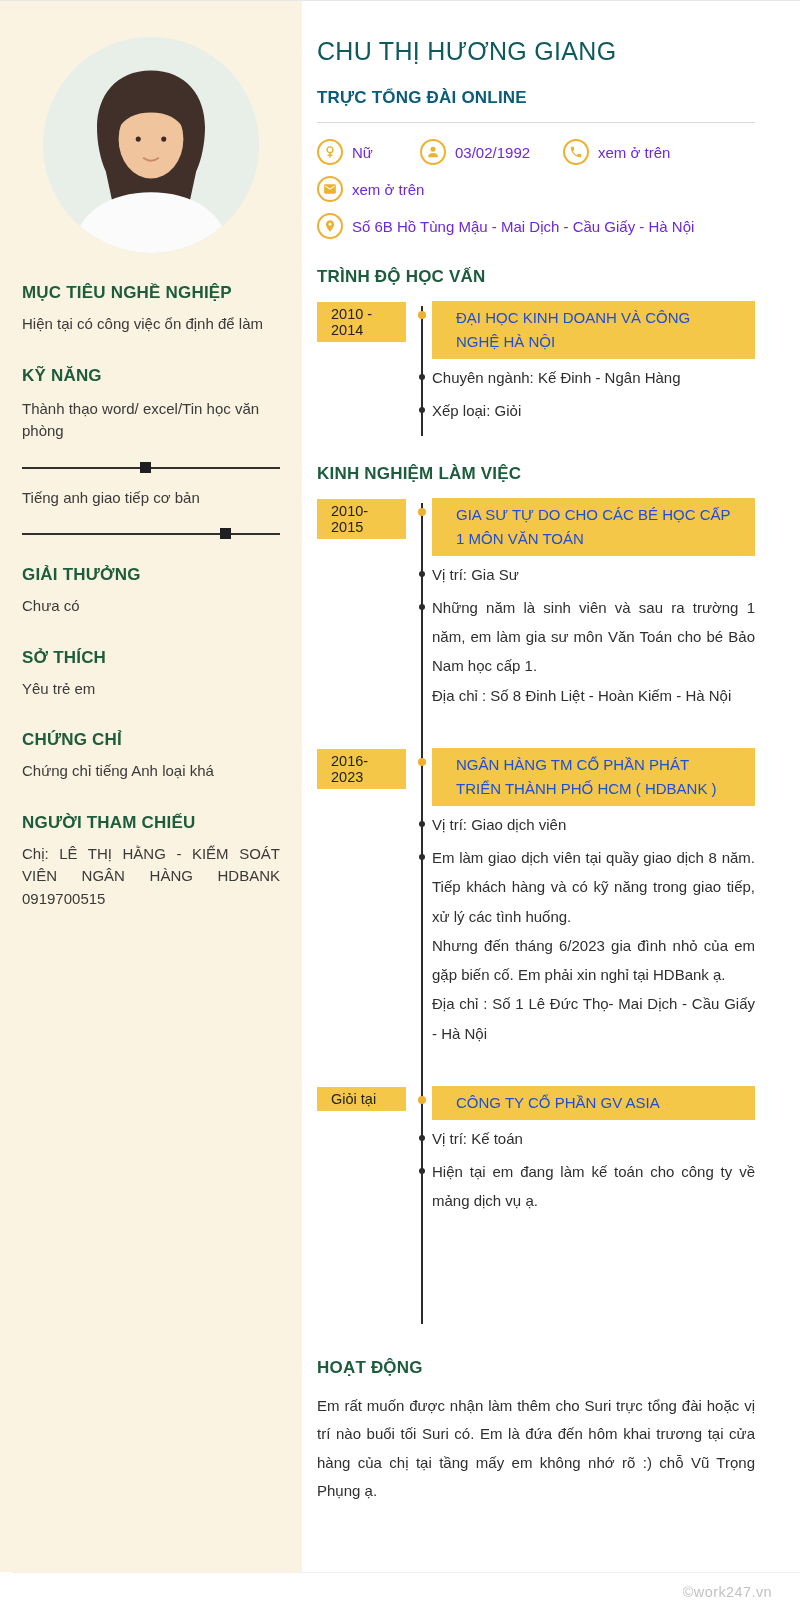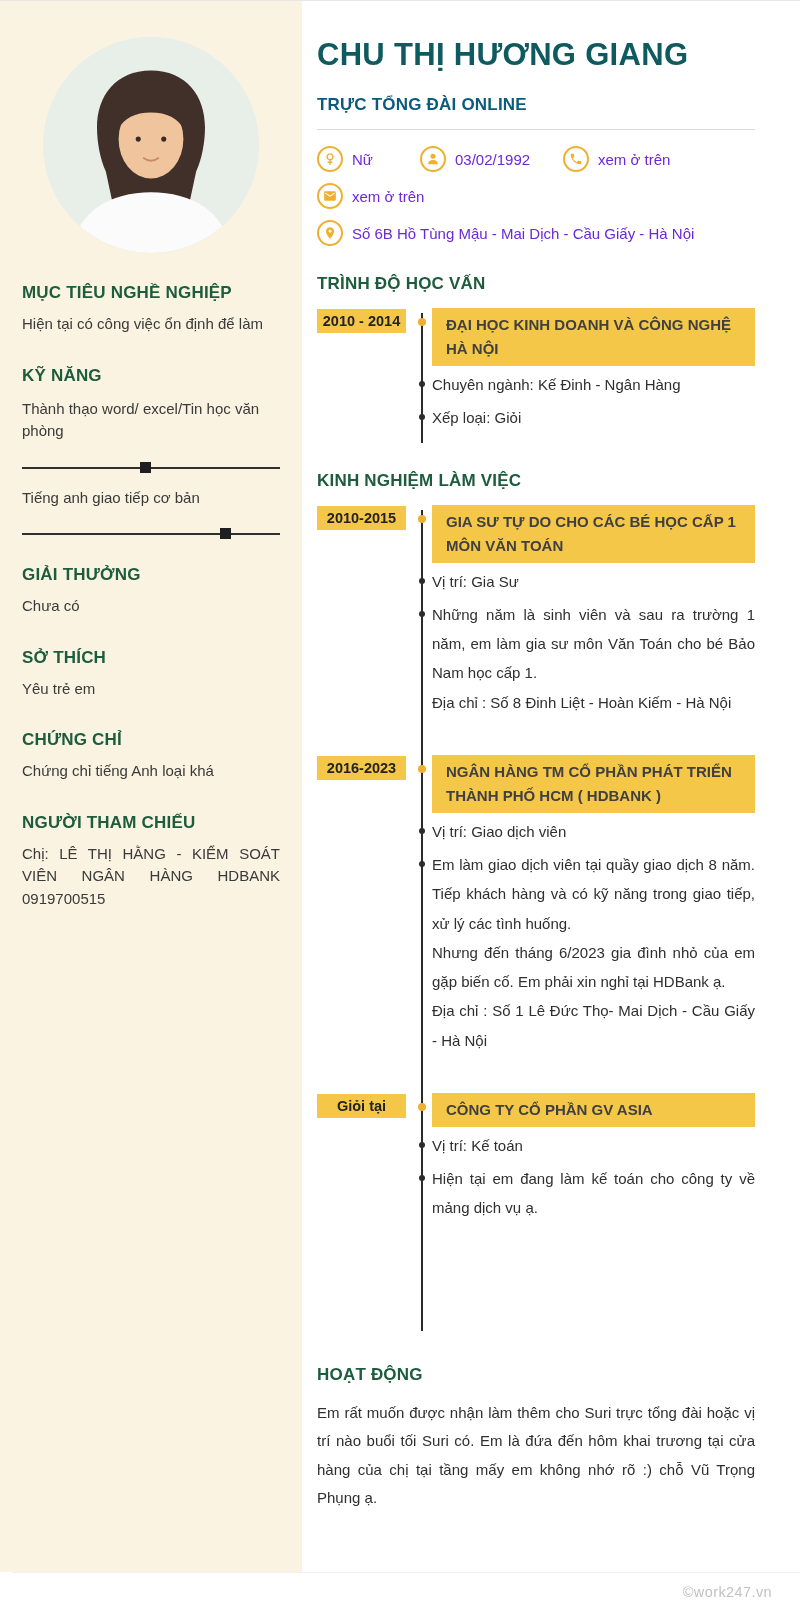--- a/index.html
+++ b/index.html
@@ -28,21 +28,21 @@
   .photo-wrap svg{display:block;width:100%;height:100%;}
   .side-heading{color:var(--heading-green);font-size:17px;font-weight:bold;margin-top:30px;letter-spacing:.2px;}
   .side-text{margin-top:10px;line-height:1.5;color:#3a3a3a;}
   .side-text.justify{text-align:justify;}
   .skill-label{margin-top:12px;line-height:1.5;color:#3a3a3a;}
   .slider{position:relative;height:2px;background:#2f2f2f;margin:24px 0 18px 0;}
   .slider .handle{position:absolute;top:-5px;width:11px;height:11px;background:#1f1f1f;}
 
   
   .main{flex:1;padding:36px 45px 0 15px;background:#fff;}
-  .candidate-name{color:var(--name-teal);font-size:31px;font-weight:bold;letter-spacing:.3px;}
+  .candidate-name{color:var(--name-teal);font-size:25px;font-weight:normal;letter-spacing:.3px;}
   .job-title{color:var(--subtitle-blue);font-size:17px;font-weight:bold;margin-top:22px;letter-spacing:.2px;}
   .head-divider{border:none;border-top:1px solid #d9d9d9;margin-top:14px;}
 
   .info{margin-top:16px;}
   .info-row{display:flex;align-items:center;margin-bottom:11px;}
   .info-item{display:flex;align-items:center;gap:9px;}
   .info-item.w1{width:103px;}
   .info-item.w2{width:143px;}
   .icn{width:26px;height:26px;border:2px solid var(--icon-yellow);border-radius:50%;
        display:inline-flex;align-items:center;justify-content:center;color:var(--icon-yellow);flex-shrink:0;}
@@ -50,27 +50,27 @@
   .info-text{color:#6d28d9;}
 
   .section{margin-top:28px;}
   .section-heading{color:var(--heading-green);font-size:17px;font-weight:bold;letter-spacing:.2px;margin-bottom:14px;}
 
   .timeline{position:relative;padding-left:115px;}
   .tl-line{position:absolute;left:104px;top:5px;bottom:0;width:2px;background:var(--timeline-dark);}
   .entry{position:relative;margin-bottom:38px;}
   .entry:last-child{margin-bottom:0;}
   .badge{position:absolute;left:-115px;top:1px;width:89px;background:var(--accent-yellow);
-         text-align:center;padding:4px 2px;font-size:14.5px;font-weight:700;color:#222;}
+         text-align:left;padding:4px 14px;font-size:14.5px;font-weight:400;color:#222;}
   .row{position:relative;}
   .dot{position:absolute;border-radius:50%;}
   .dot.yellow{width:8px;height:8px;background:var(--icon-yellow);left:-14.5px;top:10px;}
   .dot.dark{width:6px;height:6px;background:var(--timeline-dark);left:-13.5px;top:11px;}
-  .title-hl{background:var(--accent-yellow);color:#404040;font-weight:bold;font-size:15px;
-            line-height:1.6;padding:5px 14px;}
+  .title-hl{background:var(--accent-yellow);color:#1d4ed8;font-weight:normal;font-size:15px;
+            line-height:1.6;padding:5px 24px;}
   .item-text{line-height:1.95;text-align:justify;white-space:pre-line;color:#2f2f2f;}
   .item{margin-top:4px;}
 
   .timeline.exp{padding-bottom:108px;}
 
   .paragraph{line-height:1.9;text-align:justify;color:#2f2f2f;}
 
   .section.activities{margin-top:34px;}
 
   

